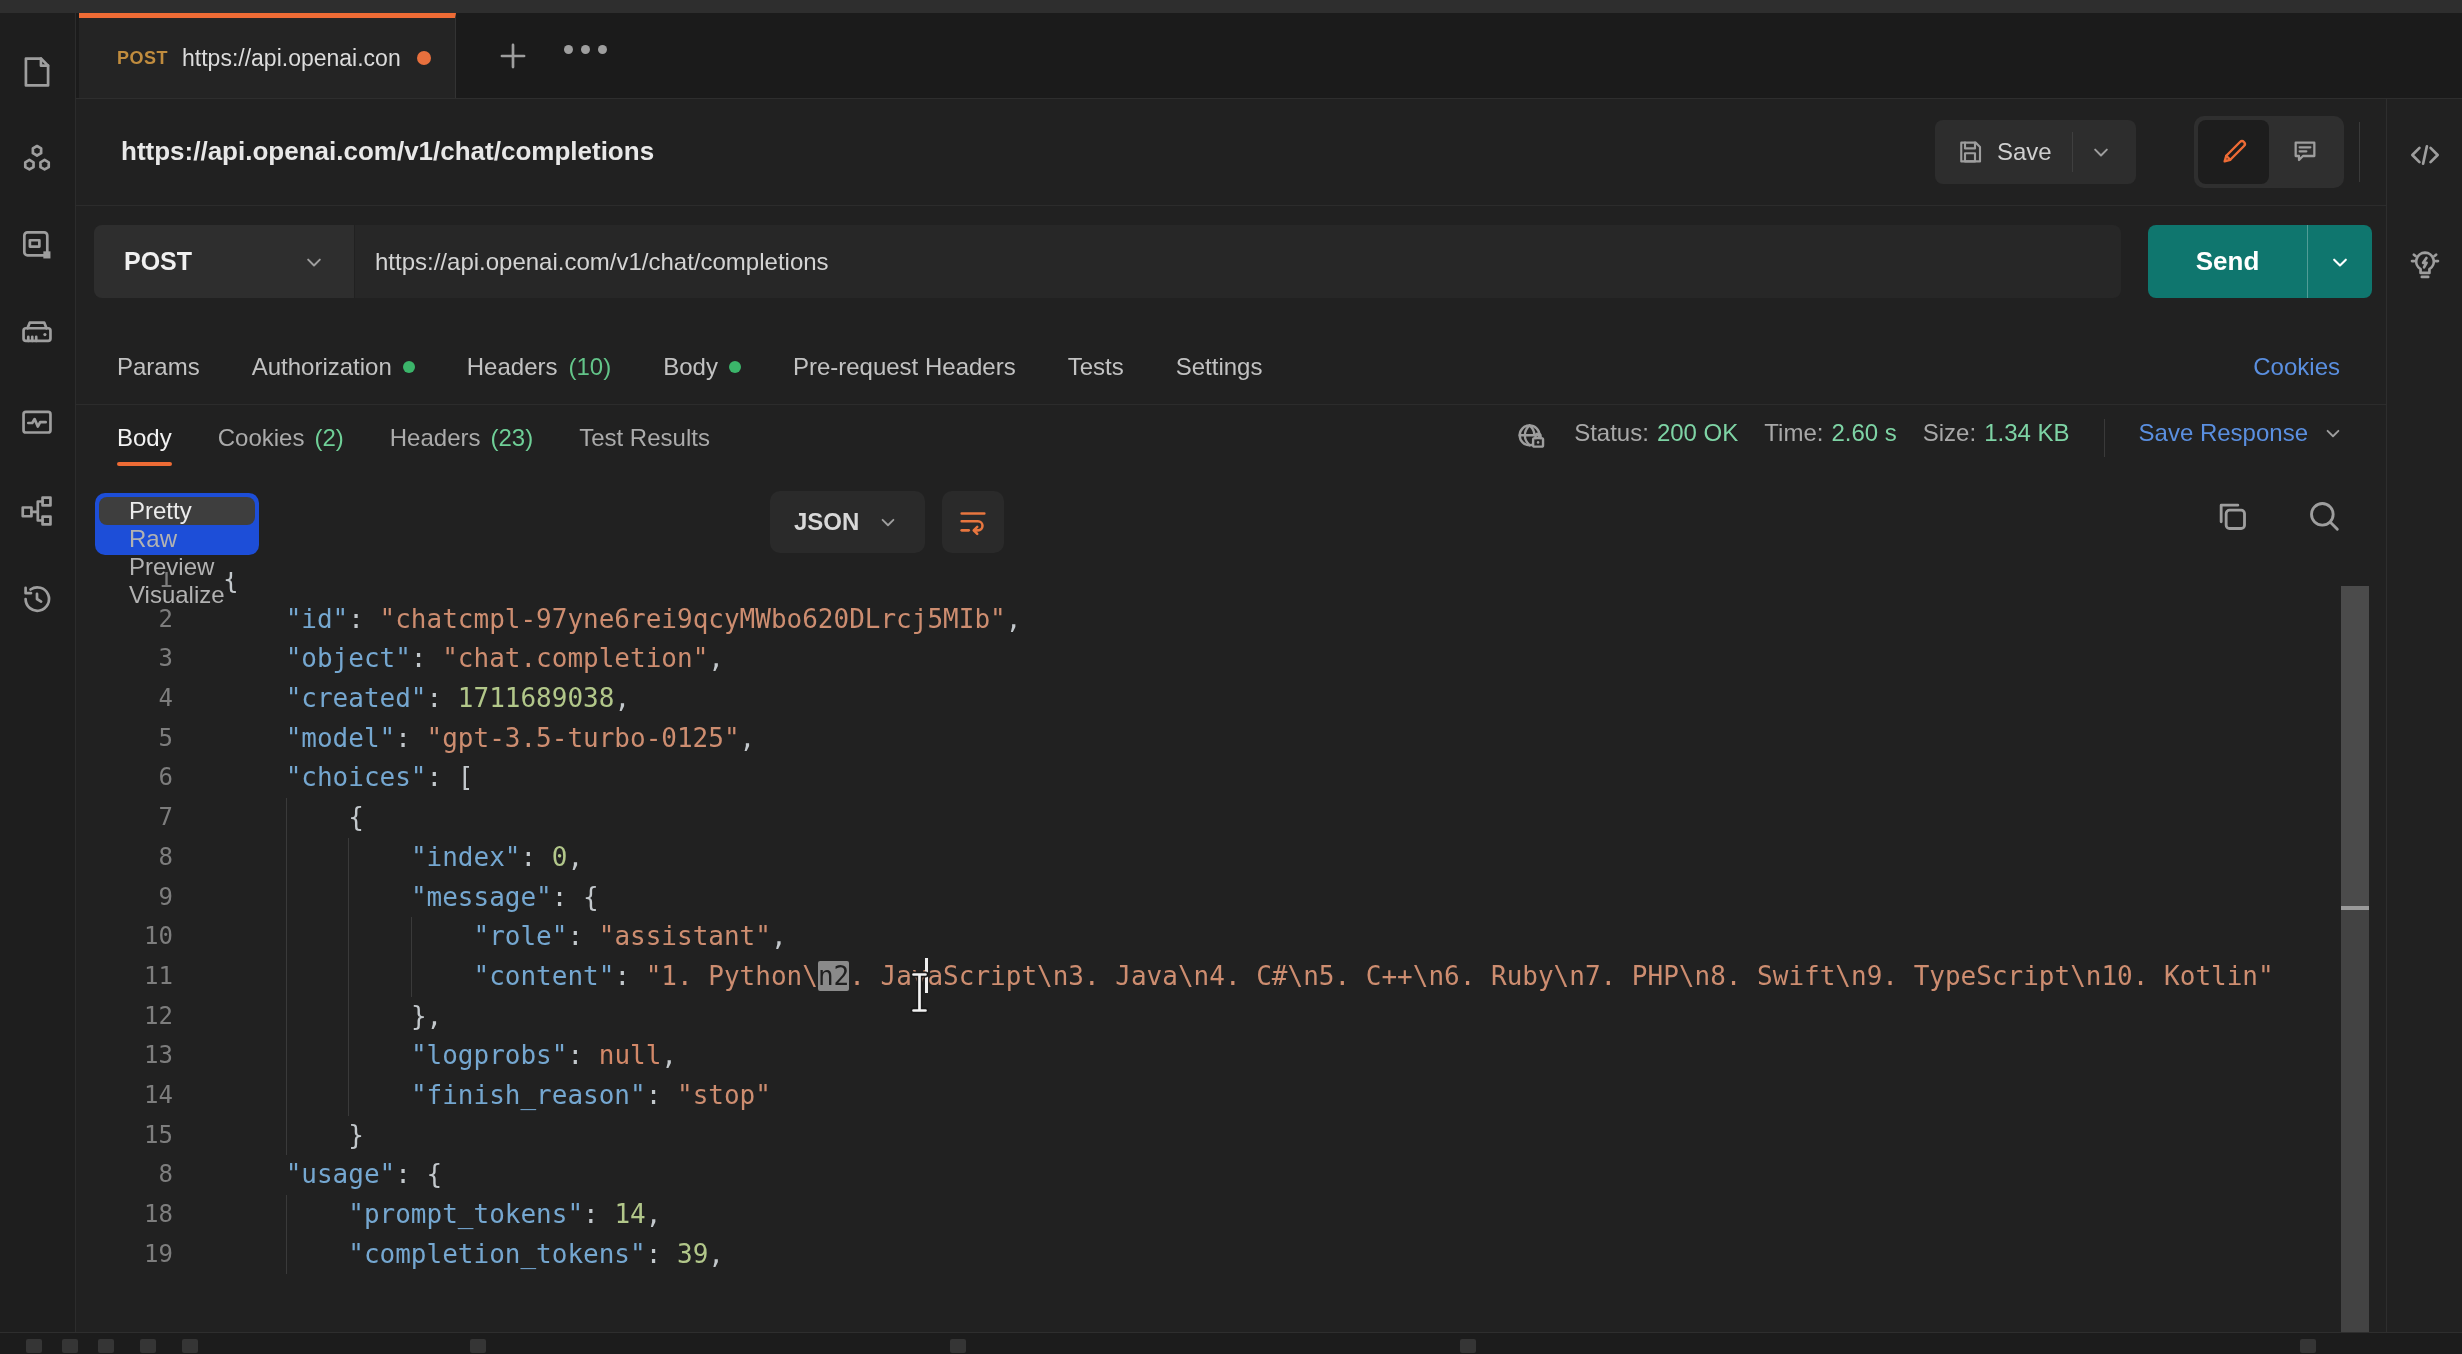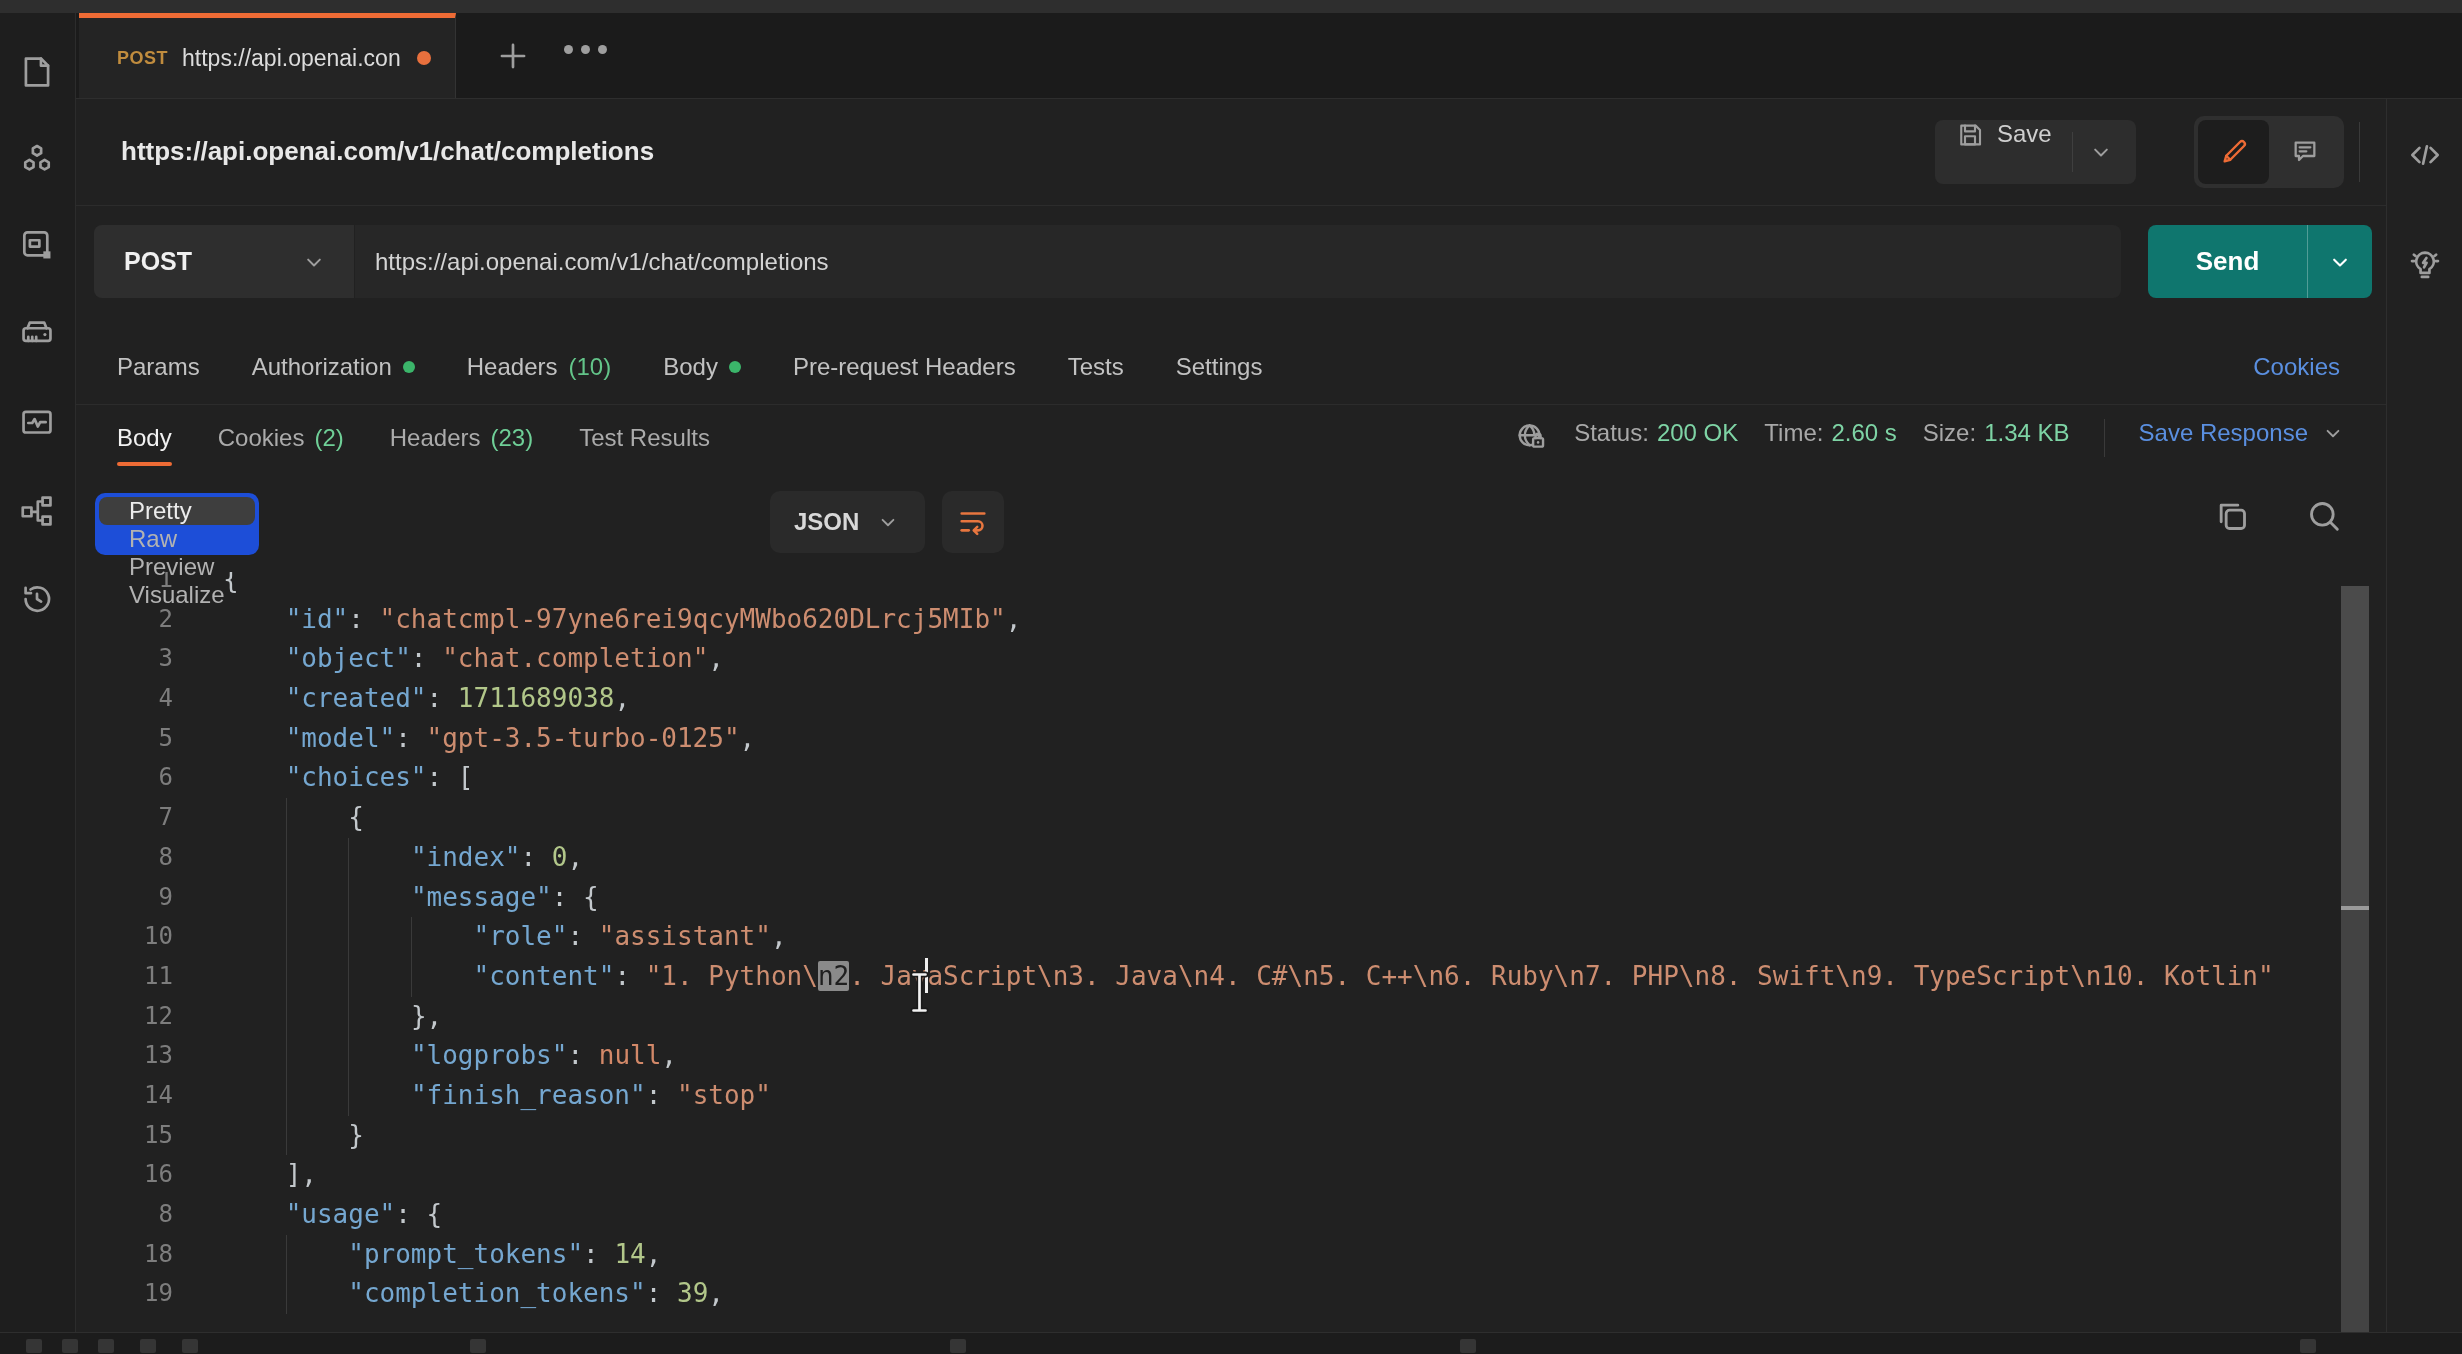--- a/index.html
+++ b/index.html
@@ -26,21 +26,21 @@
   #tab-plus{left:418px;top:24px;width:38px;height:38px;}
   #tab-dots{left:488px;top:32px;display:flex;gap:8px;}
   #tab-dots i{width:9px;height:9px;border-radius:50%;background:#9e9e9e;display:block;}
   #env-sel{left:1866px;top:0;height:85px;display:flex;align-items:center;gap:14px;cursor:pointer;}
   #env-sel .lbl{font-size:23px;color:#b5b5b5;width:370px;}
 
   
   #titlerow{left:76px;top:98px;width:2310px;height:107px;border-bottom:1px solid #2c2c2c;}
   #pagetitle{left:45px;top:38px;font-size:26px;font-weight:bold;color:#e8e8e8;}
   #savegrp{left:1859px;top:22px;width:201px;height:64px;background:#2d2d2d;border-radius:8px;display:flex;align-items:center;}
-  #savegrp .main{display:flex;align-items:flex-start;gap:12px;padding:0 20px;height:100%;cursor:pointer;}
+  #savegrp .main{display:flex;align-items:center;gap:12px;padding:0 20px;height:100%;cursor:pointer;}
   #savegrp .main span{font-size:24px;color:#cfcfcf;}
   #savegrp .sep{width:1px;height:40px;background:#3f3f3f;}
   #savegrp .chev{padding:0 14px;height:100%;display:flex;align-items:center;cursor:pointer;}
   #editgrp{left:2118px;top:18px;width:150px;height:72px;background:#2f2f2f;border-radius:10px;display:flex;padding:4px;box-sizing:border-box;}
   #editgrp .seg{flex:1;display:flex;align-items:center;justify-content:center;border-radius:8px;cursor:pointer;}
   #editgrp .seg.active{background:#1d1d1d;}
   #hdr-div{left:2283px;top:24px;width:1px;height:60px;background:#3a3a3a;}
 
   
   #rightrail{left:2386px;top:98px;width:76px;height:1234px;border-left:1px solid #2e2e2e;}
@@ -421,24 +421,20 @@
         </div>
         <div class="code-line">
           <span class="ln">14</span>
           <span class="lt"><span class="ind">    </span><span class="ind g">    </span><span class="ind g">    </span><span class="tk">"finish_reason"</span><span class="tp">: </span><span class="ts">"stop"</span></span>
         </div>
         <div class="code-line">
           <span class="ln">15</span>
           <span class="lt"><span class="ind">    </span><span class="ind g">    </span><span class="tp">}</span></span>
         </div>
         <div class="code-line">
-          <span class="ln">16</span>
-          <span class="lt"><span class="ind">    </span><span class="tp">],</span></span>
-        </div>
-        <div class="code-line">
           <span class="ln">8</span>
           <span class="lt"><span class="ind">    </span><span class="tk">"usage"</span><span class="tp">: {</span></span>
         </div>
         <div class="code-line">
           <span class="ln">18</span>
           <span class="lt"><span class="ind">    </span><span class="ind g">    </span><span class="tk">"prompt_tokens"</span><span class="tp">: </span><span class="tn">14</span><span class="tp">,</span></span>
         </div>
         <div class="code-line">
           <span class="ln">19</span>
           <span class="lt"><span class="ind">    </span><span class="ind g">    </span><span class="tk">"completion_tokens"</span><span class="tp">: </span><span class="tn">39</span><span class="tp">,</span></span>

